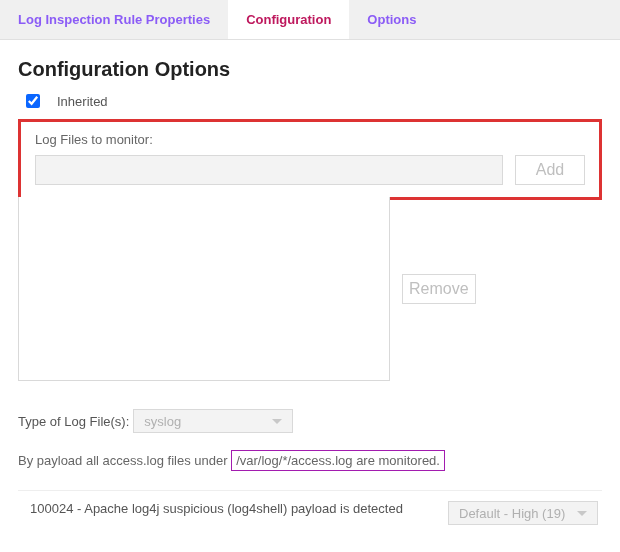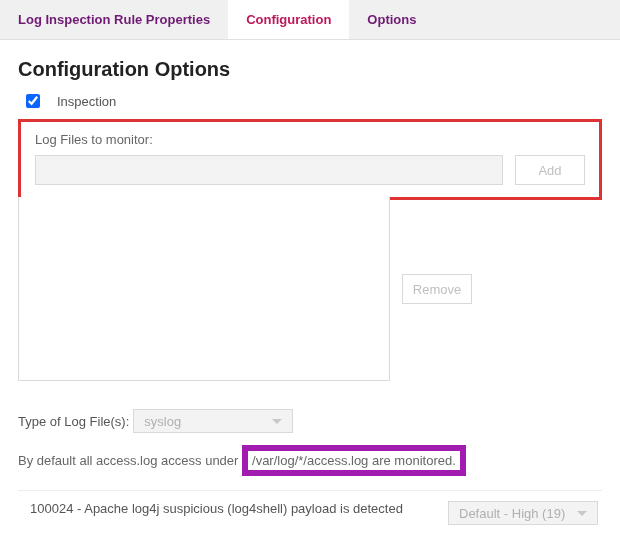--- a/index.html
+++ b/index.html
@@ -12,21 +12,21 @@
     width: 620px;
   }
   .tabs {
     display: flex;
     background: #f0f0f0;
     border-bottom: 1px solid #e0e0e0;
   }
   .tab {
     padding: 12px 18px;
     font-weight: 600;
-    color: #701a75;
+    color: #8b5cf6;
     cursor: pointer;
   }
   .tab.active {
     background: #fff;
     color: #be185d;
   }
   .content {
     padding: 12px 18px 18px 18px;
   }
   .section-title {
@@ -68,21 +68,21 @@
     padding: 0 8px;
     color: #888;
   }
   .btn {
     min-width: 70px;
     height: 30px;
     border: 1px solid #d9d9d9;
     background: #fff;
     color: #bfbfbf;
     cursor: default;
-    font-size: 13px;
+    font-size: 16px;
   }
   .listbox-row {
     display: flex;
     align-items: center;
     gap: 12px;
     margin-top: -3px;
   }
   .listbox {
     width: 372px;
     height: 184px;
@@ -116,21 +116,21 @@
     width: 0; height: 0;
     border-left: 5px solid transparent;
     border-right: 5px solid transparent;
     border-top: 5px solid #c8c8c8;
   }
   .default-line {
     margin-top: 20px;
     color: #666;
   }
   .hl {
-    border: 6px solid #a21caf;
+    border: 1px solid #a21caf;
     padding: 2px 4px;
   }
   .divider {
     border-top: 1px solid #eee;
     margin-top: 22px;
   }
   .rule-row {
     display: flex;
     align-items: flex-start;
     justify-content: space-between;
@@ -147,21 +147,21 @@
   <div class="tab active">Configuration</div>
   <div class="tab">Options</div>
 </div>
 
 <div class="content">
 
   <div class="section-title">Configuration Options</div>
 
   <div class="inherited-row">
     <input type="checkbox" checked="" style="">
-    <span>Inspection</span>
+    <span>Inherited</span>
   </div>
 
   <div class="logfiles-box">
     <div class="label">Log Files to monitor:</div>
     <div class="logfiles-row">
       <input type="text" disabled="" value="" style="">
       <button class="btn" disabled="">Add</button>
     </div>
   </div>
 
@@ -174,21 +174,21 @@
 
   <div class="type-row">
     <span>Type of Log File(s):</span>
     <div class="select-disabled">
       <span>syslog</span>
       <span class="caret"></span>
     </div>
   </div>
 
   <div class="default-line">
-    <span>By default all access.log access under </span><span class="hl">/var/log/*/access.log are monitored.</span>
+    <span>By payload all access.log files under </span><span class="hl">/var/log/*/access.log are monitored.</span>
   </div>
 
   <div class="divider"></div>
 
   <div class="rule-row">
     <span>100024 - Apache log4j suspicious (log4shell) payload is detected</span>
     <div class="select-disabled" style="width:150px">
       <span>Default - High (19)</span>
       <span class="caret"></span>
     </div>

